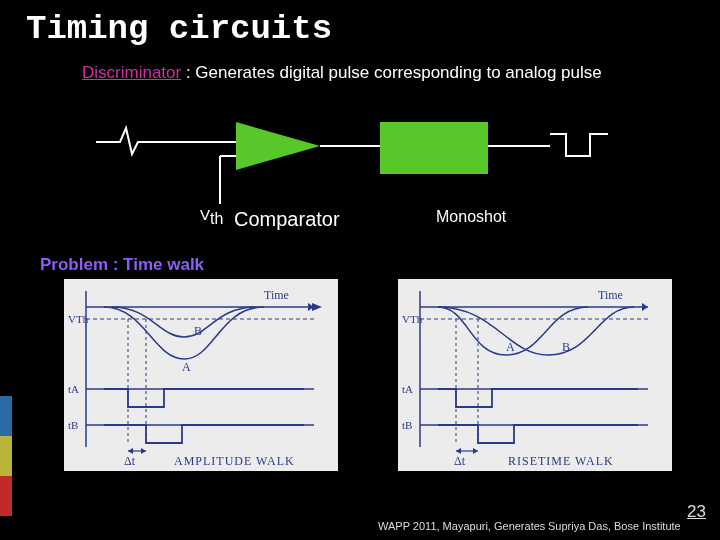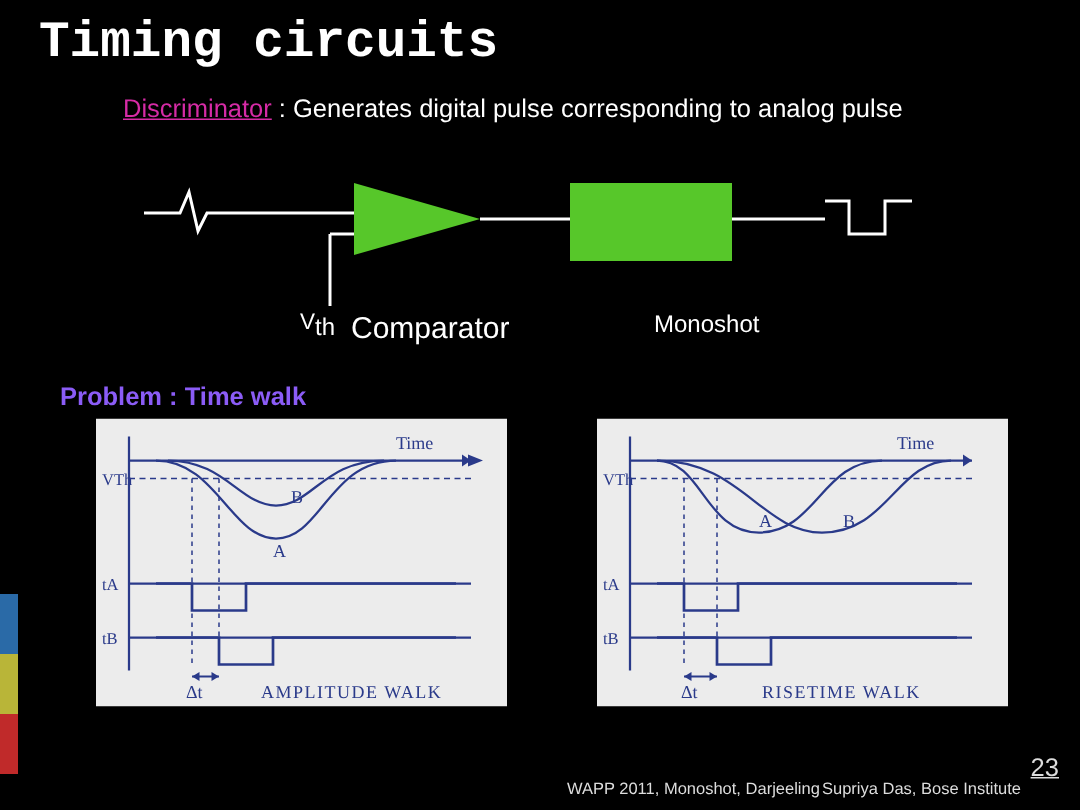--- a/index.html
+++ b/index.html
@@ -208,16 +208,16 @@
   </svg>
 </div>
 
 <div class="color-bar">
   <div class="cb1"></div>
     <div class="cb2"></div>
     <div class="cb3"></div>
 </div>
 
 <div class="footer">
-  <span class="f1">WAPP 2011, Monoshot, Darjeeling</span>
+  <span class="f1">WAPP 2011, Mayapuri, Generates</span>
   <span class="f2">Supriya Das, Bose Institute</span>
   <span class="pg">23</span>
 </div>
 
 </body></html>

